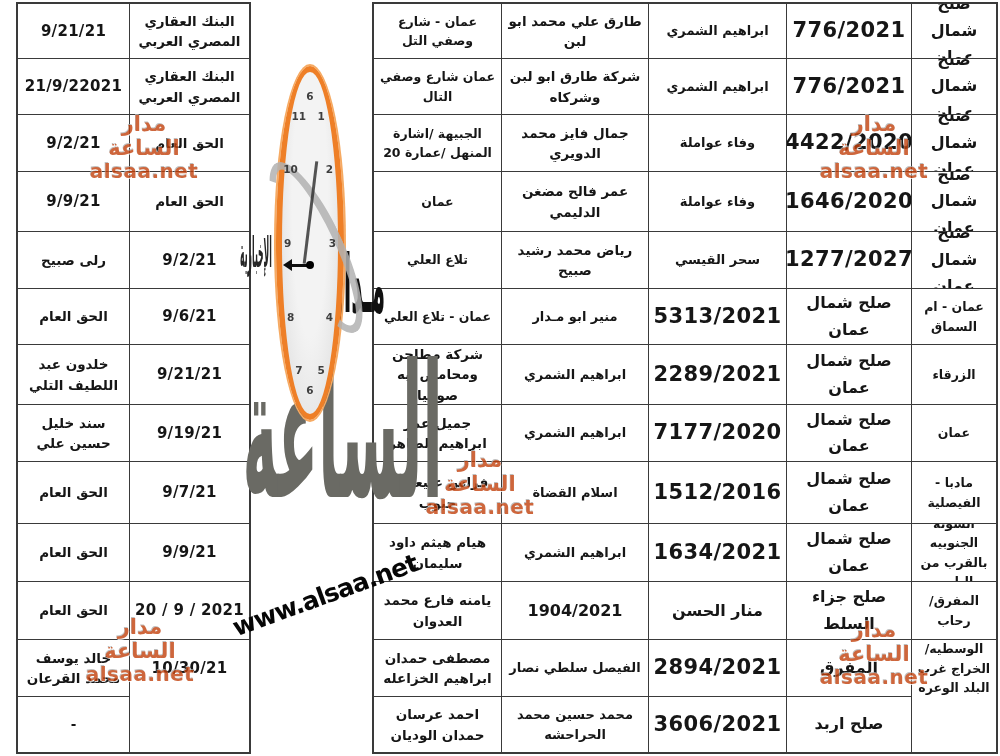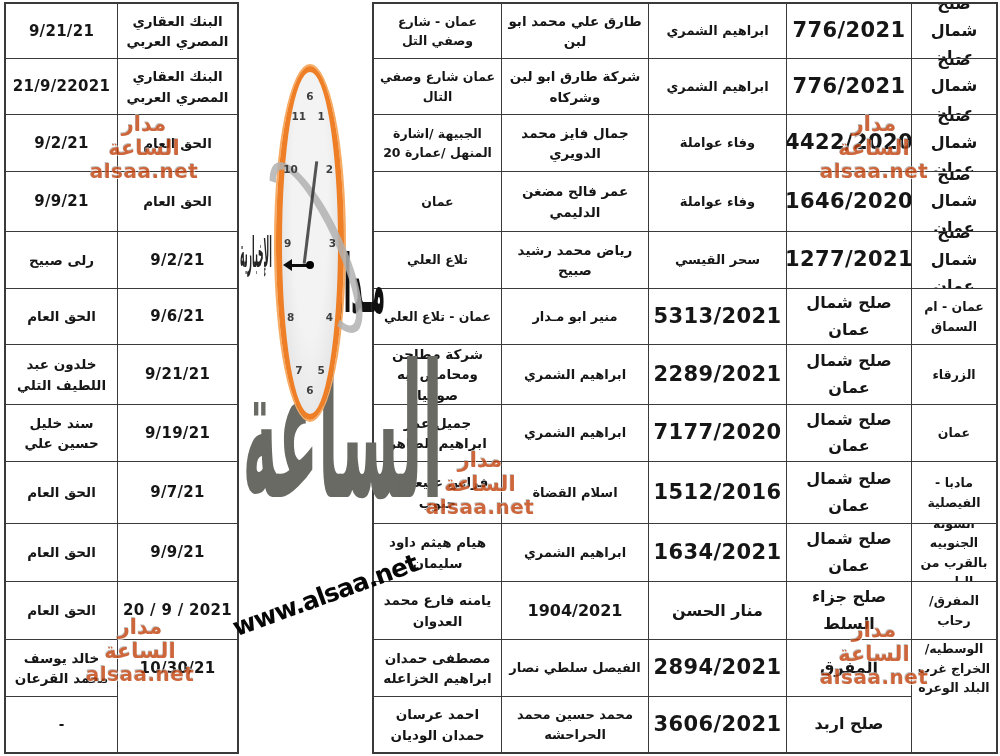--- a/index.html
+++ b/index.html
@@ -6,21 +6,21 @@
   .page{
     position:relative; width:1000px; height:756px; background:#ffffff;
     font-family:"DejaVu Sans", sans-serif; overflow:hidden;
   }
   
   .tbl{
     position:absolute; top:2px; height:752px; display:grid; box-sizing:border-box;
     border:2px solid #3a3a3a; background:#fff;
     grid-template-rows:55px 56px 57px 60px 57px 56px 60px 57px 62px 58px 58px 57px auto;
   }
-  #left-table{ left:4px; width:235px; grid-template-columns:112px 1fr; }
+  #left-table{ left:16px; width:235px; grid-template-columns:112px 1fr; }
   #right-table{ left:372px; width:626px; grid-template-columns:128px 147px 138px 125px 1fr; }
   .cell{
     box-sizing:border-box; border-right:1.5px solid #3a3a3a; border-bottom:1.5px solid #3a3a3a;
     display:flex; align-items:center; justify-content:center; text-align:center;
     padding:2px 4px; font-weight:bold; color:#161616; line-height:1.5; overflow:hidden;
   }
   #left-table .cell:nth-child(2n){border-right:none;}
   #right-table .cell:nth-child(5n){border-right:none;}
   #left-table .cell:nth-last-child(-n+2){border-bottom:none;}
   #right-table .cell:nth-last-child(-n+5){border-bottom:none;}
@@ -164,21 +164,21 @@
       <div class="cell c-case" dir="ltr">4422/2020</div>
       <div class="cell c-court" dir="rtl">صلح شمال عمان</div>
       <div class="cell c-address" dir="rtl">عمان</div>
       <div class="cell c-defendant" dir="rtl">عمر فالح مضغن الدليمي</div>
       <div class="cell c-plaintiff" dir="rtl">وفاء عواملة</div>
       <div class="cell c-case" dir="ltr">1646/2020</div>
       <div class="cell c-court" dir="rtl">صلح شمال عمان</div>
       <div class="cell c-address" dir="rtl">تلاع العلي</div>
       <div class="cell c-defendant" dir="rtl">رياض محمد رشيد صبيح</div>
       <div class="cell c-plaintiff" dir="rtl">سحر القيسي</div>
-      <div class="cell c-case" dir="ltr">1277/2021</div>
+      <div class="cell c-case" dir="ltr">1277/2027</div>
       <div class="cell c-court" dir="rtl">صلح شمال عمان</div>
       <div class="cell c-address" dir="rtl">عمان - تلاع العلي</div>
       <div class="cell c-plaintiff" dir="rtl">منير ابو مـدار</div>
       <div class="cell c-case" dir="ltr">5313/2021</div>
       <div class="cell c-court" dir="rtl">صلح شمال عمان</div>
       <div class="cell c-address" dir="rtl">عمان - ام السماق</div>
       <div class="cell c-defendant" dir="rtl">شركة مطاحن ومحامص ايه صوفيا</div>
       <div class="cell c-plaintiff" dir="rtl">ابراهيم الشمري</div>
       <div class="cell c-case" dir="ltr">2289/2021</div>
       <div class="cell c-court" dir="rtl">صلح شمال عمان</div>

